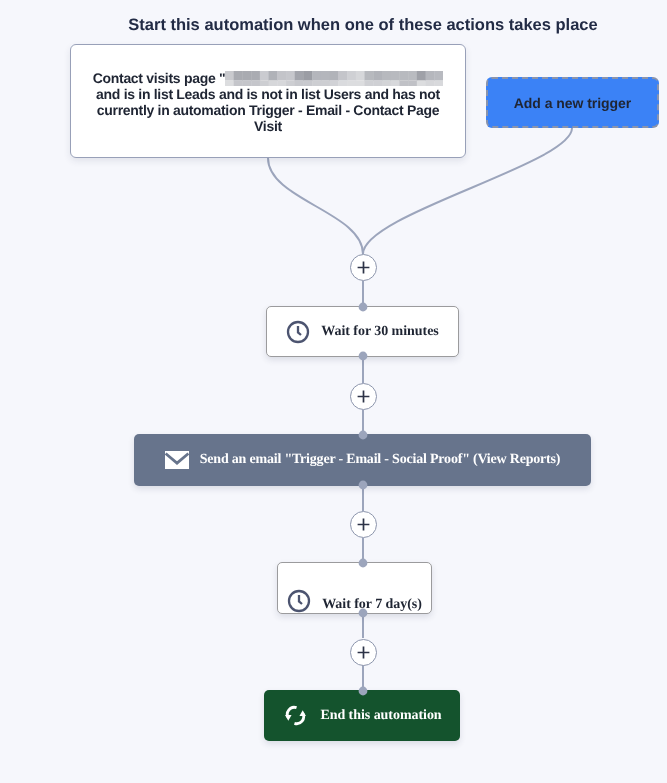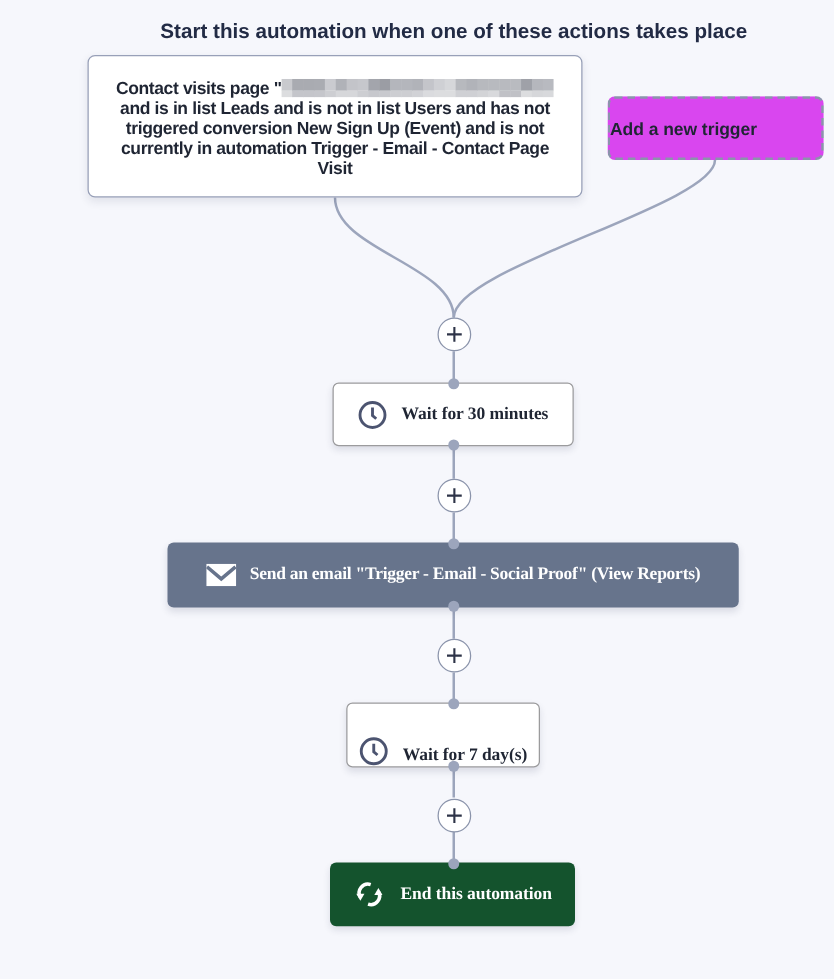--- a/index.html
+++ b/index.html
@@ -36,22 +36,22 @@
   .tline.l1 { display:flex; align-items:center; justify-content:center; }
   .redact {
     display:inline-block; width:218px; height:15px; vertical-align:-3px;
     position:relative; overflow:hidden;
   }
   .redact svg { position:absolute; left:0; top:0; }
 
   .add-trigger {
     position:absolute;
     left:450px; top:77px; width:173px; height:51px;
-    border:2px dashed #8b94ab; border-radius:6px; background:#d946ef;
-    display:flex; align-items:center; justify-content:flex-start;
+    border:2px dashed #8b94ab; border-radius:6px; background:#3b82f6;
+    display:flex; align-items:center; justify-content:center;
     font-size:14px; font-weight:bold; color:#1f2533; letter-spacing:-0.04px;
   }
 
   .waitnode {
     position:absolute;
     background:#fff; border:1px solid #9b9b9d; border-radius:5px;
     display:flex; align-items:center; justify-content:center;
     box-shadow: 0 3px 6px rgba(40,48,80,0.13);
   }
   .wait1 { left:230px; top:306px; width:193px; height:51px; }
@@ -159,21 +159,20 @@
               <rect x="191.84" y="0" width="9.12" height="9.6" fill="#9fa1a8"></rect>
               <rect x="191.84" y="9.6" width="9.12" height="5.4" fill="#dcdddf"></rect>
               <rect x="200.56" y="0" width="9.12" height="9.6" fill="#b5b7bd"></rect>
               <rect x="200.56" y="9.6" width="9.12" height="5.4" fill="#d6d7da"></rect>
               <rect x="209.28" y="0" width="9.12" height="9.6" fill="#b8bac0"></rect>
               <rect x="209.28" y="9.6" width="9.12" height="5.4" fill="#d8d9dc"></rect>
             </svg>
           </span>
         </div>
       <div class="tline">and is in list Leads and is not in list Users and has not</div>
-      <div class="tline">triggered conversion New Sign Up (Event) and is not</div>
       <div class="tline">currently in automation Trigger - Email - Contact Page</div>
       <div class="tline">Visit</div>
     </div>
   </div>
 
   <div class="add-trigger">
     <span>Add a new trigger</span>
   </div>
 
   <div class="plusbtn" style="left:313.5px; top:254px;">

